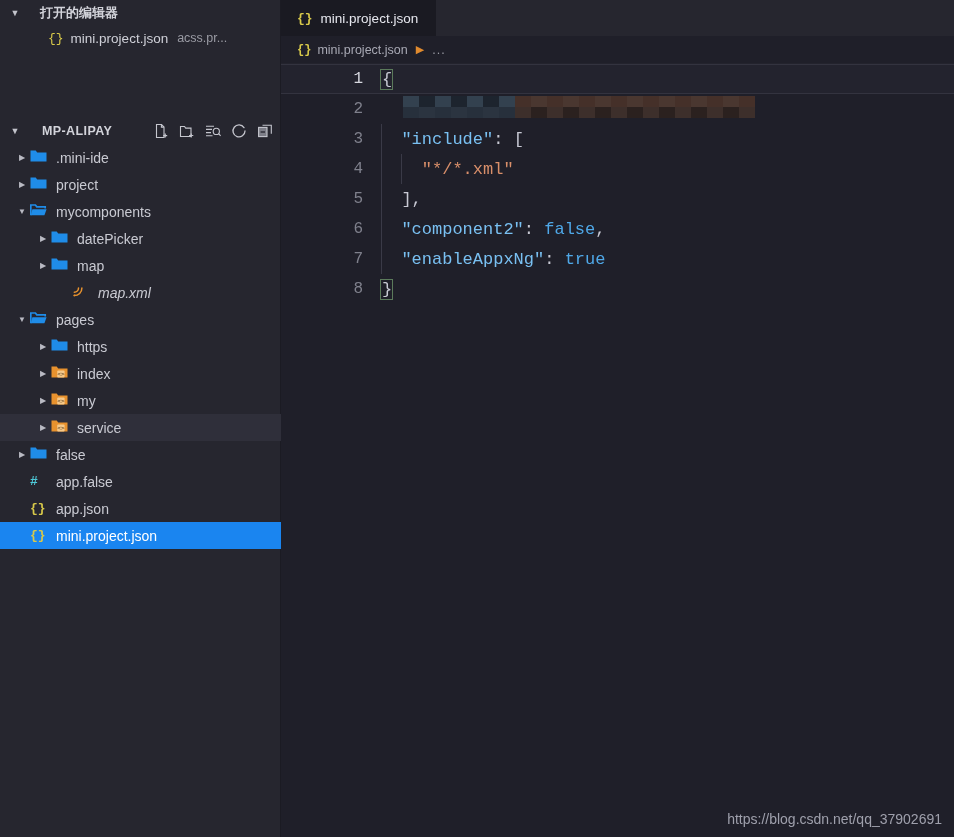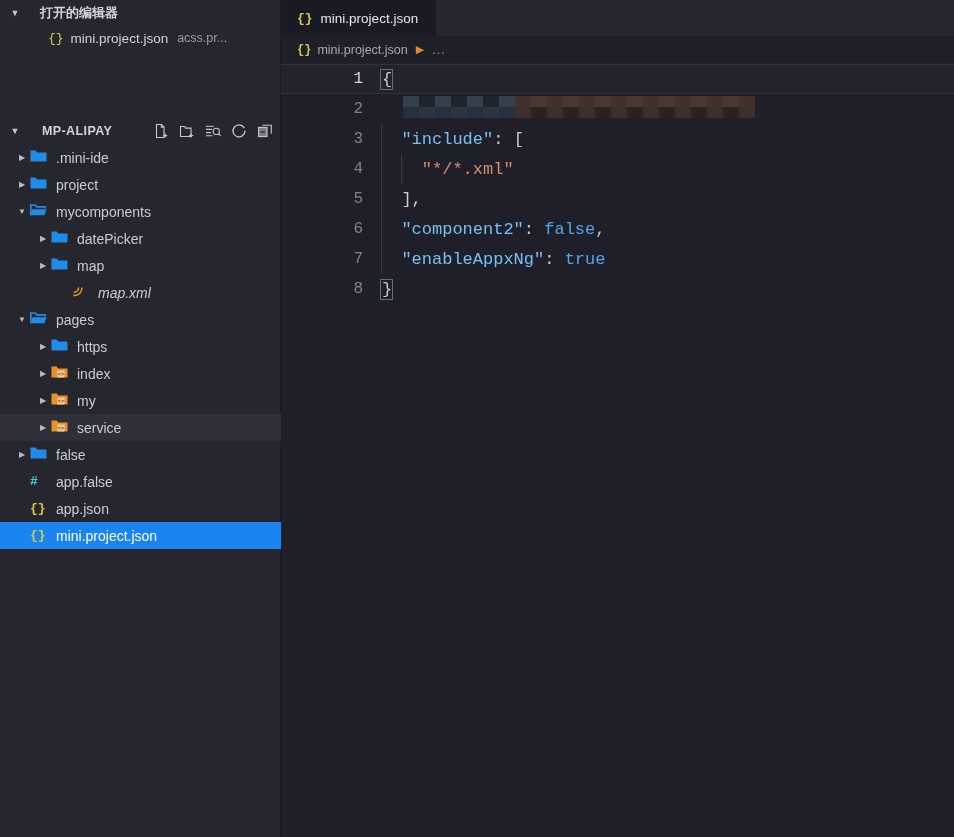--- a/index.html
+++ b/index.html
@@ -399,14 +399,15 @@
           <span class="ln">7</span>
           <span class="code-txt"><span class="p">  </span><span class="k">"enableAppxNg"</span><span class="p">: </span><span class="b">true</span></span>
           <span class="indent-guide" style="left: 100px;"></span>
         </div>
         <div class="code-line">
           <span class="ln">8</span>
           <span class="code-txt"><span class="p brace-match">}</span></span>
         </div>
       </div>
 
+    <div id="watermark">https://blog.csdn.net/qq_37902691</div>
   </div>
 </div>
 
 </body></html>

